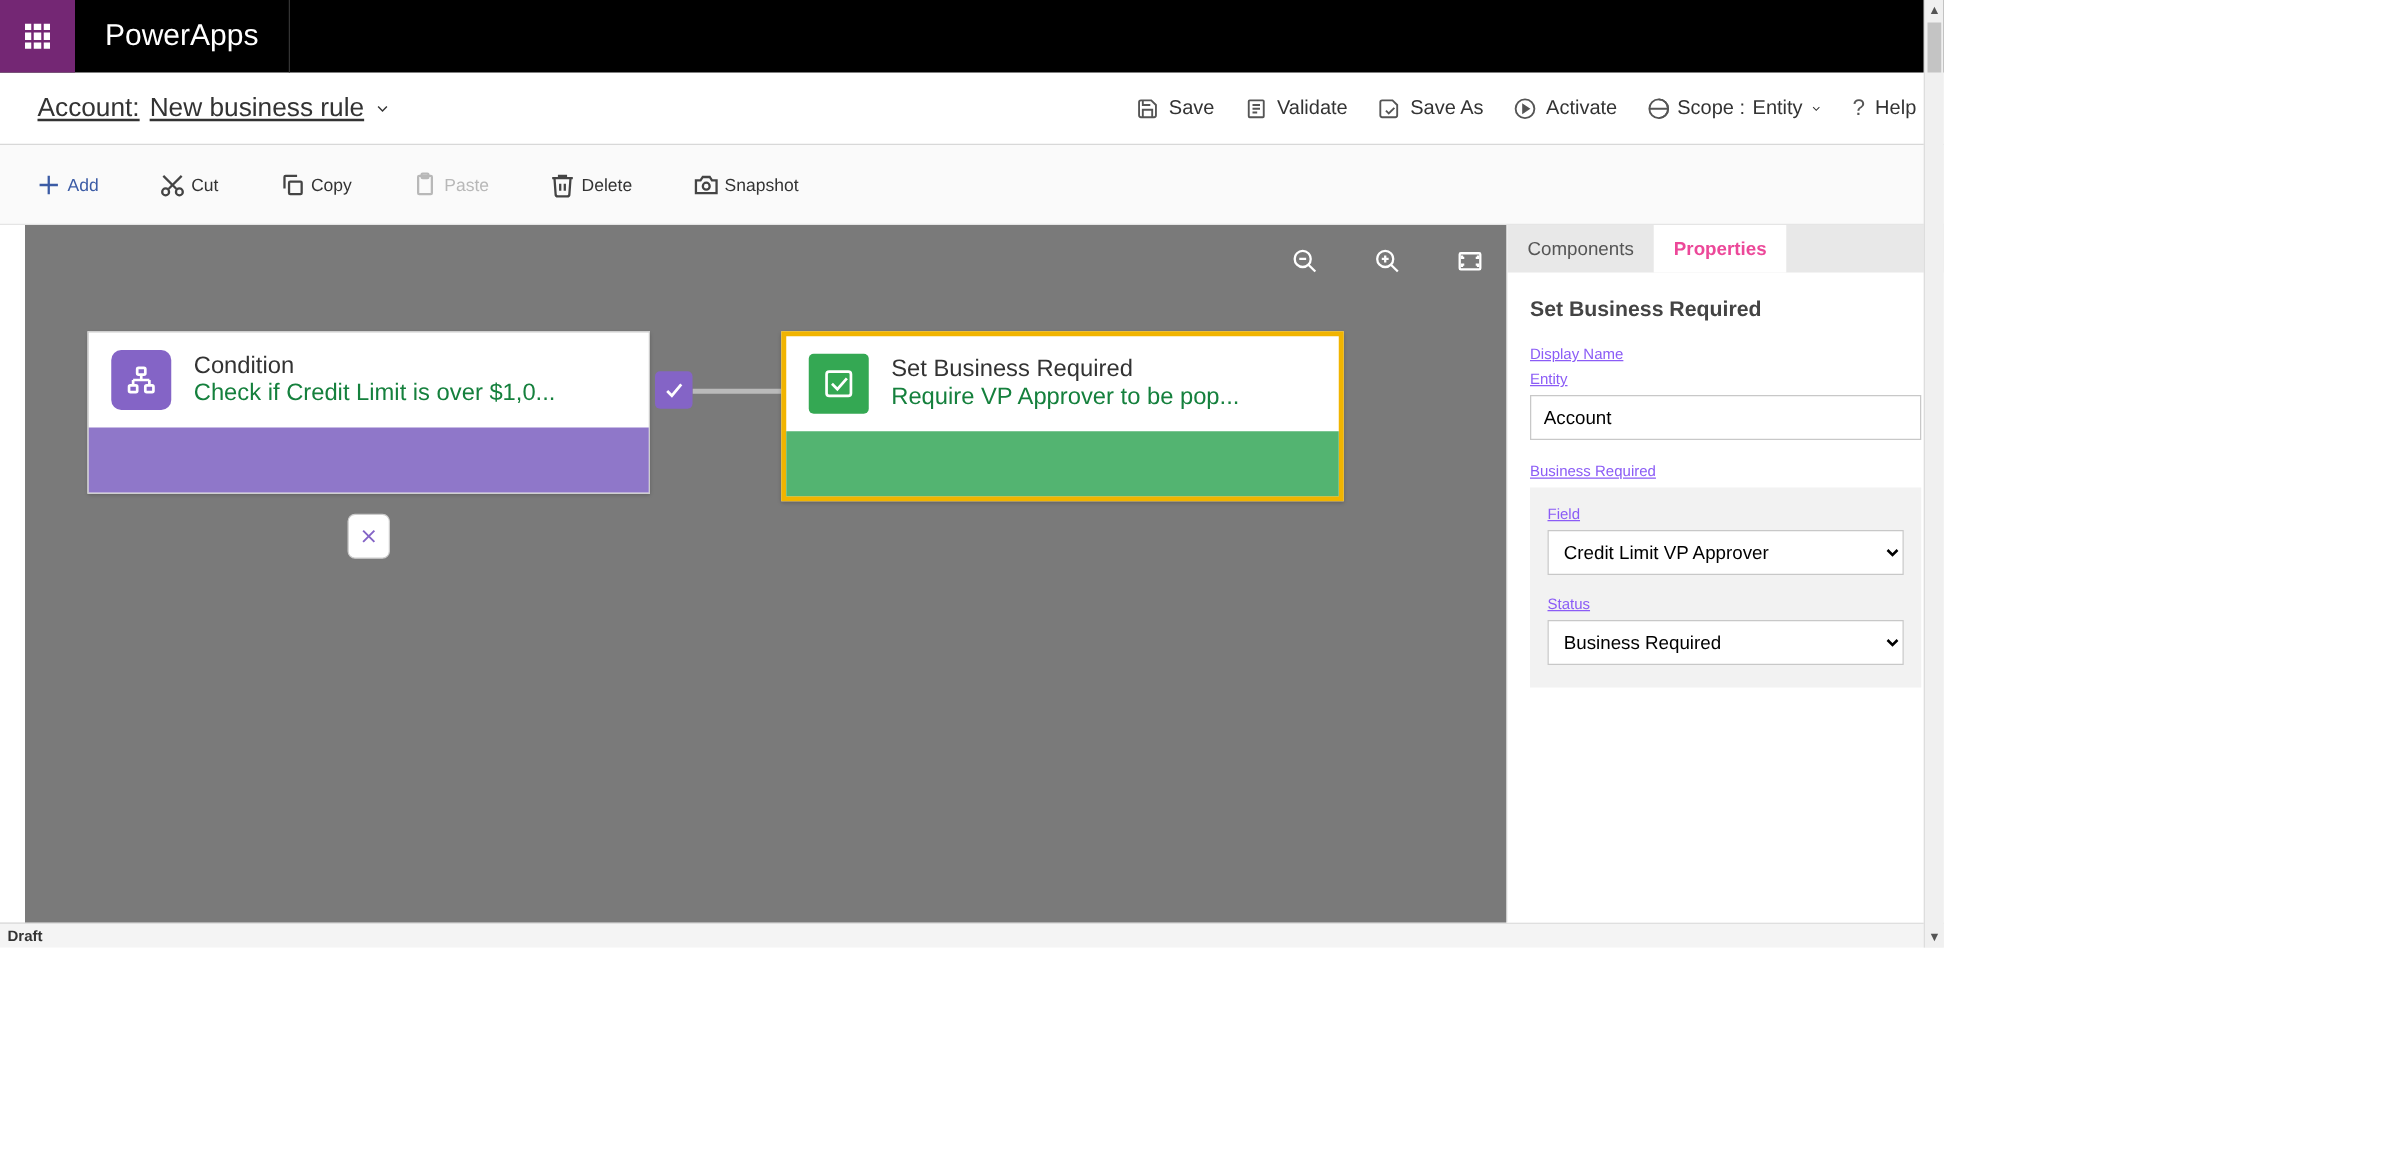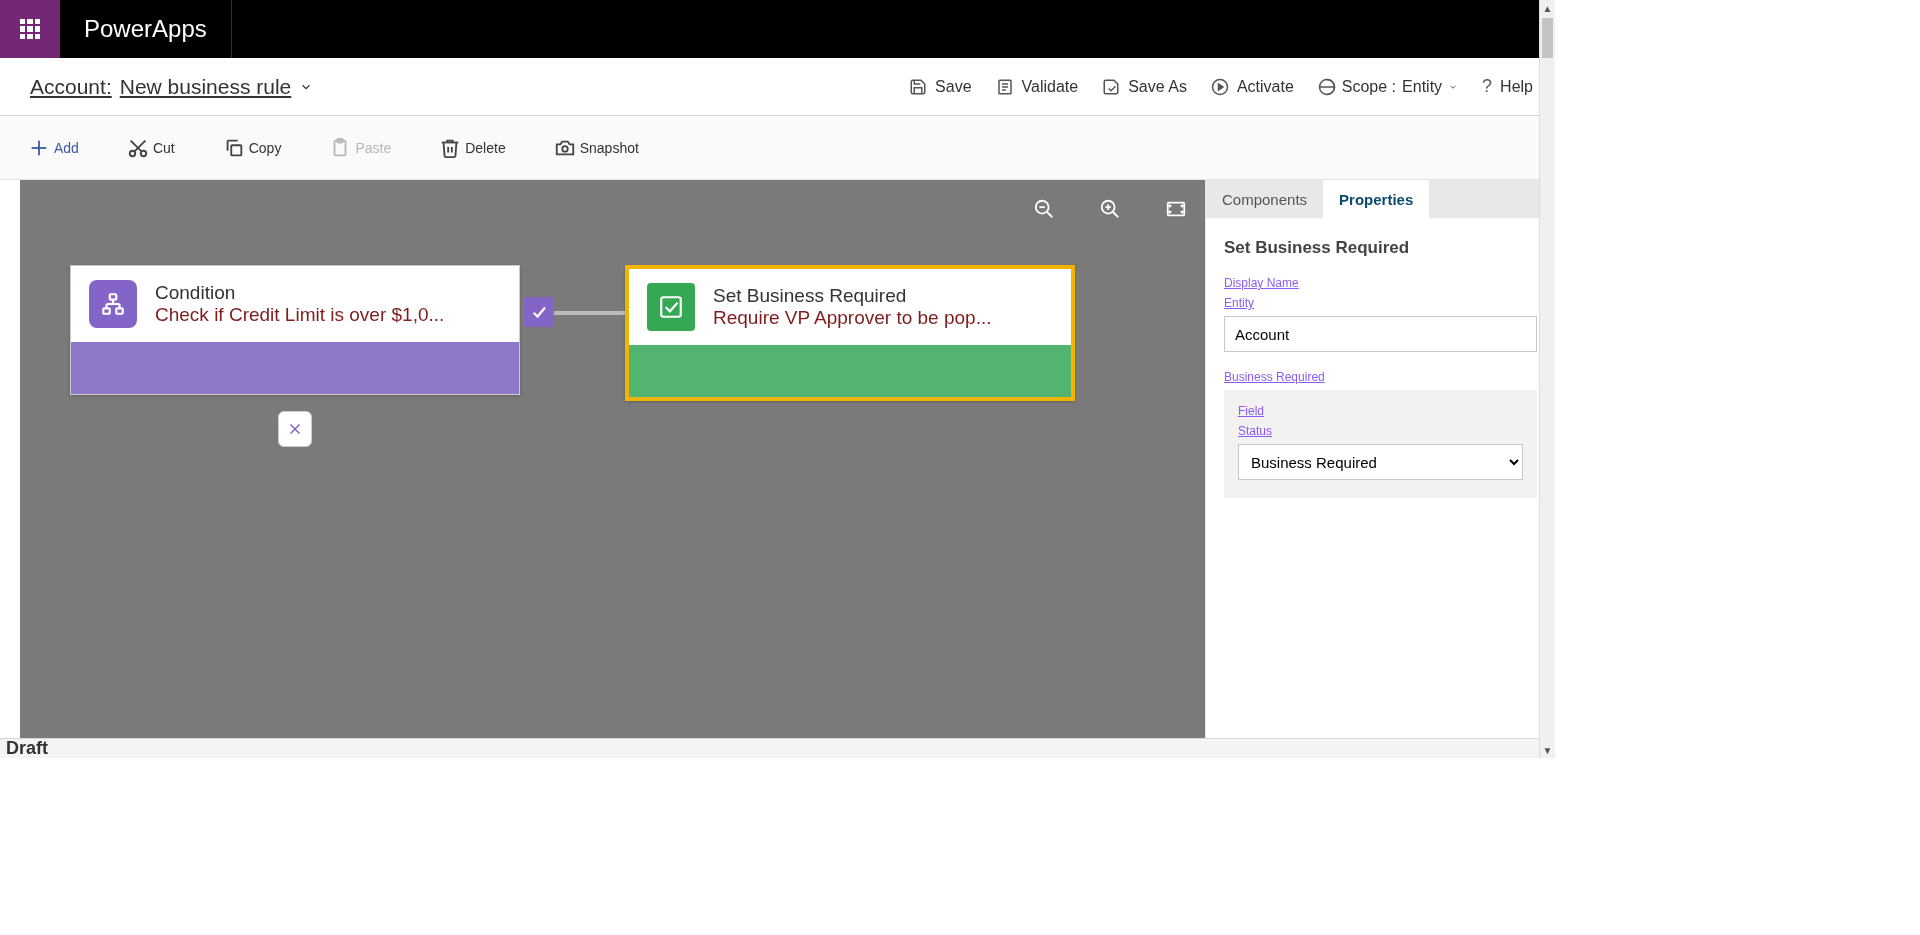--- a/index.html
+++ b/index.html
@@ -38,48 +38,48 @@
 .canvas-wrap { flex: 1; padding: 0; position: relative; }
 .canvas { position: absolute; left:20px; right:0; top:0; bottom:0; background: #7a7a7a; }
 .canvas-ctrls { position: absolute; top: 18px; right: 18px; display: flex; gap: 44px; }
 .canvas-ctrls .ic { width:22px; height:22px; color:#fff; cursor:pointer; stroke:#fff;}
 
 .node { position:absolute; background:#fff; border:1px solid #ccc; box-shadow:0 1px 3px rgba(0,0,0,.2); width:450px;}
 .node-head { display:flex; align-items:center; gap:18px; padding:14px 18px;}
 .node-head .nic { width:48px;height:48px;border-radius:8px; display:flex;align-items:center;justify-content:center;}
 .node-head .nic svg{width:26px;height:26px;color:#fff;}
 .node-title { font-size:19px; color:#333;}
-.node-sub { font-size:19px; color:#7f1d1d; white-space:nowrap; overflow:hidden; text-overflow:ellipsis; max-width:330px;}
+.node-sub { font-size:19px; color:#15803d; white-space:nowrap; overflow:hidden; text-overflow:ellipsis; max-width:330px;}
 .node-footer { height:52px; }
 .node.cond { left:50px; top:85px;}
 .node.cond .nic{ background:#8464c6;}
 .node.cond .node-footer{ background:#8f77c9;}
 .node.act { left:605px; top:85px; border:4px solid #f1b400;}
 .node.act .nic{ background:#34a853; border-radius:4px;}
 .node.act .node-footer{ background:#53b471;}
 .out-yes { position:absolute; width:30px;height:30px;background:#8464c6;border-radius:4px;display:flex;align-items:center;justify-content:center;color:#fff; left:504px; top:117px;}
 .out-yes svg{width:18px;height:18px;}
 .out-no { position:absolute; width:34px;height:36px;background:#fff;border:1px solid #ccc;border-radius:6px;display:flex;align-items:center;justify-content:center;color:#8464c6; left:258px; top:231px; font-size:20px;}
 .connector { position:absolute; left:534px; top:131px; width:71px; height:4px; background:#bababa;}
 
 
 .side { width: 350px; border-left:1px solid #e5e5e5; background:#fff; display:flex; flex-direction:column;}
 .tabs { display:flex; height:38px; background:#e8e8e8;}
 .tab { flex:0 0 auto; padding:0 16px; display:flex; align-items:center; font-size:15px; color:#555; cursor:pointer;}
-.tab.active { background:#fff; color:#0c4a6e; font-weight:600;}
+.tab.active { background:#fff; color:#ec4899; font-weight:600;}
 .tab-spacer{flex:1;}
 .panel-body { padding:20px 18px; overflow:auto; flex:1;}
 .panel-body h3 { font-size:17px; color:#444; margin-bottom:18px; font-weight:600;}
 .fld-lbl { font-size:12px; color:#8b5cf6; margin-bottom:6px;text-decoration:underline;}
 .fld-input { width:100%; height:36px; border:1px solid #c8c8c8; padding:0 10px; font-size:15px; margin-bottom:18px; background:#fff;}
 .sub-group { background:#f2f2f2; padding:14px 14px 2px 14px;}
 .sel { width:100%; height:36px; border:1px solid #c8c8c8; padding:0 8px; font-size:15px; margin-bottom:16px; background:#fff;}
 
 
-.status { height:20px; background:#f4f4f4; border-top:1px solid #d8d8d8; padding:0 6px; font-size:18px; font-weight:600; color:#333; display:flex; align-items:center;}
+.status { height:20px; background:#f4f4f4; border-top:1px solid #d8d8d8; padding:0 6px; font-size:12px; font-weight:600; color:#333; display:flex; align-items:center;}
 .scrollbar { position:absolute; right:0; top:0; width:16px; bottom:0; background:#f0f0f0; border-left:1px solid #ddd;}
 .scrollbar .thumb{ position:absolute; left:2px; right:2px; top:18px; height:40px; background:#c4c4c4;}
 .scrollbar .ar { position:absolute; left:0;right:0; height:16px; display:flex;align-items:center;justify-content:center; font-size:10px; color:#555;}
 .scrollbar .ar.up{top:0;} .scrollbar .ar.dn{bottom:0;}
 </style>
 </head>
 <body>
 
 <div class="bb">
   <div class="scrollbar">
@@ -296,20 +296,23 @@
         <div class="tab-spacer"></div>
       </div>
       <div class="panel-body">
         <h3>Set Business Required</h3>
         <div class="fld-lbl">Display Name</div>
         <div class="fld-lbl">Entity</div>
         <input class="fld-input" value="Account" style="">
         <div class="fld-lbl">Business Required</div>
         <div class="sub-group">
           <div class="fld-lbl">Field</div>
+          <select class="sel">
+            <option>Credit Limit VP Approver</option>
+          </select>
           <div class="fld-lbl">Status</div>
           <select class="sel">
             <option>Business Required</option>
           </select>
         </div>
       </div>
     </div>
   </div>
 
   <div class="status">

